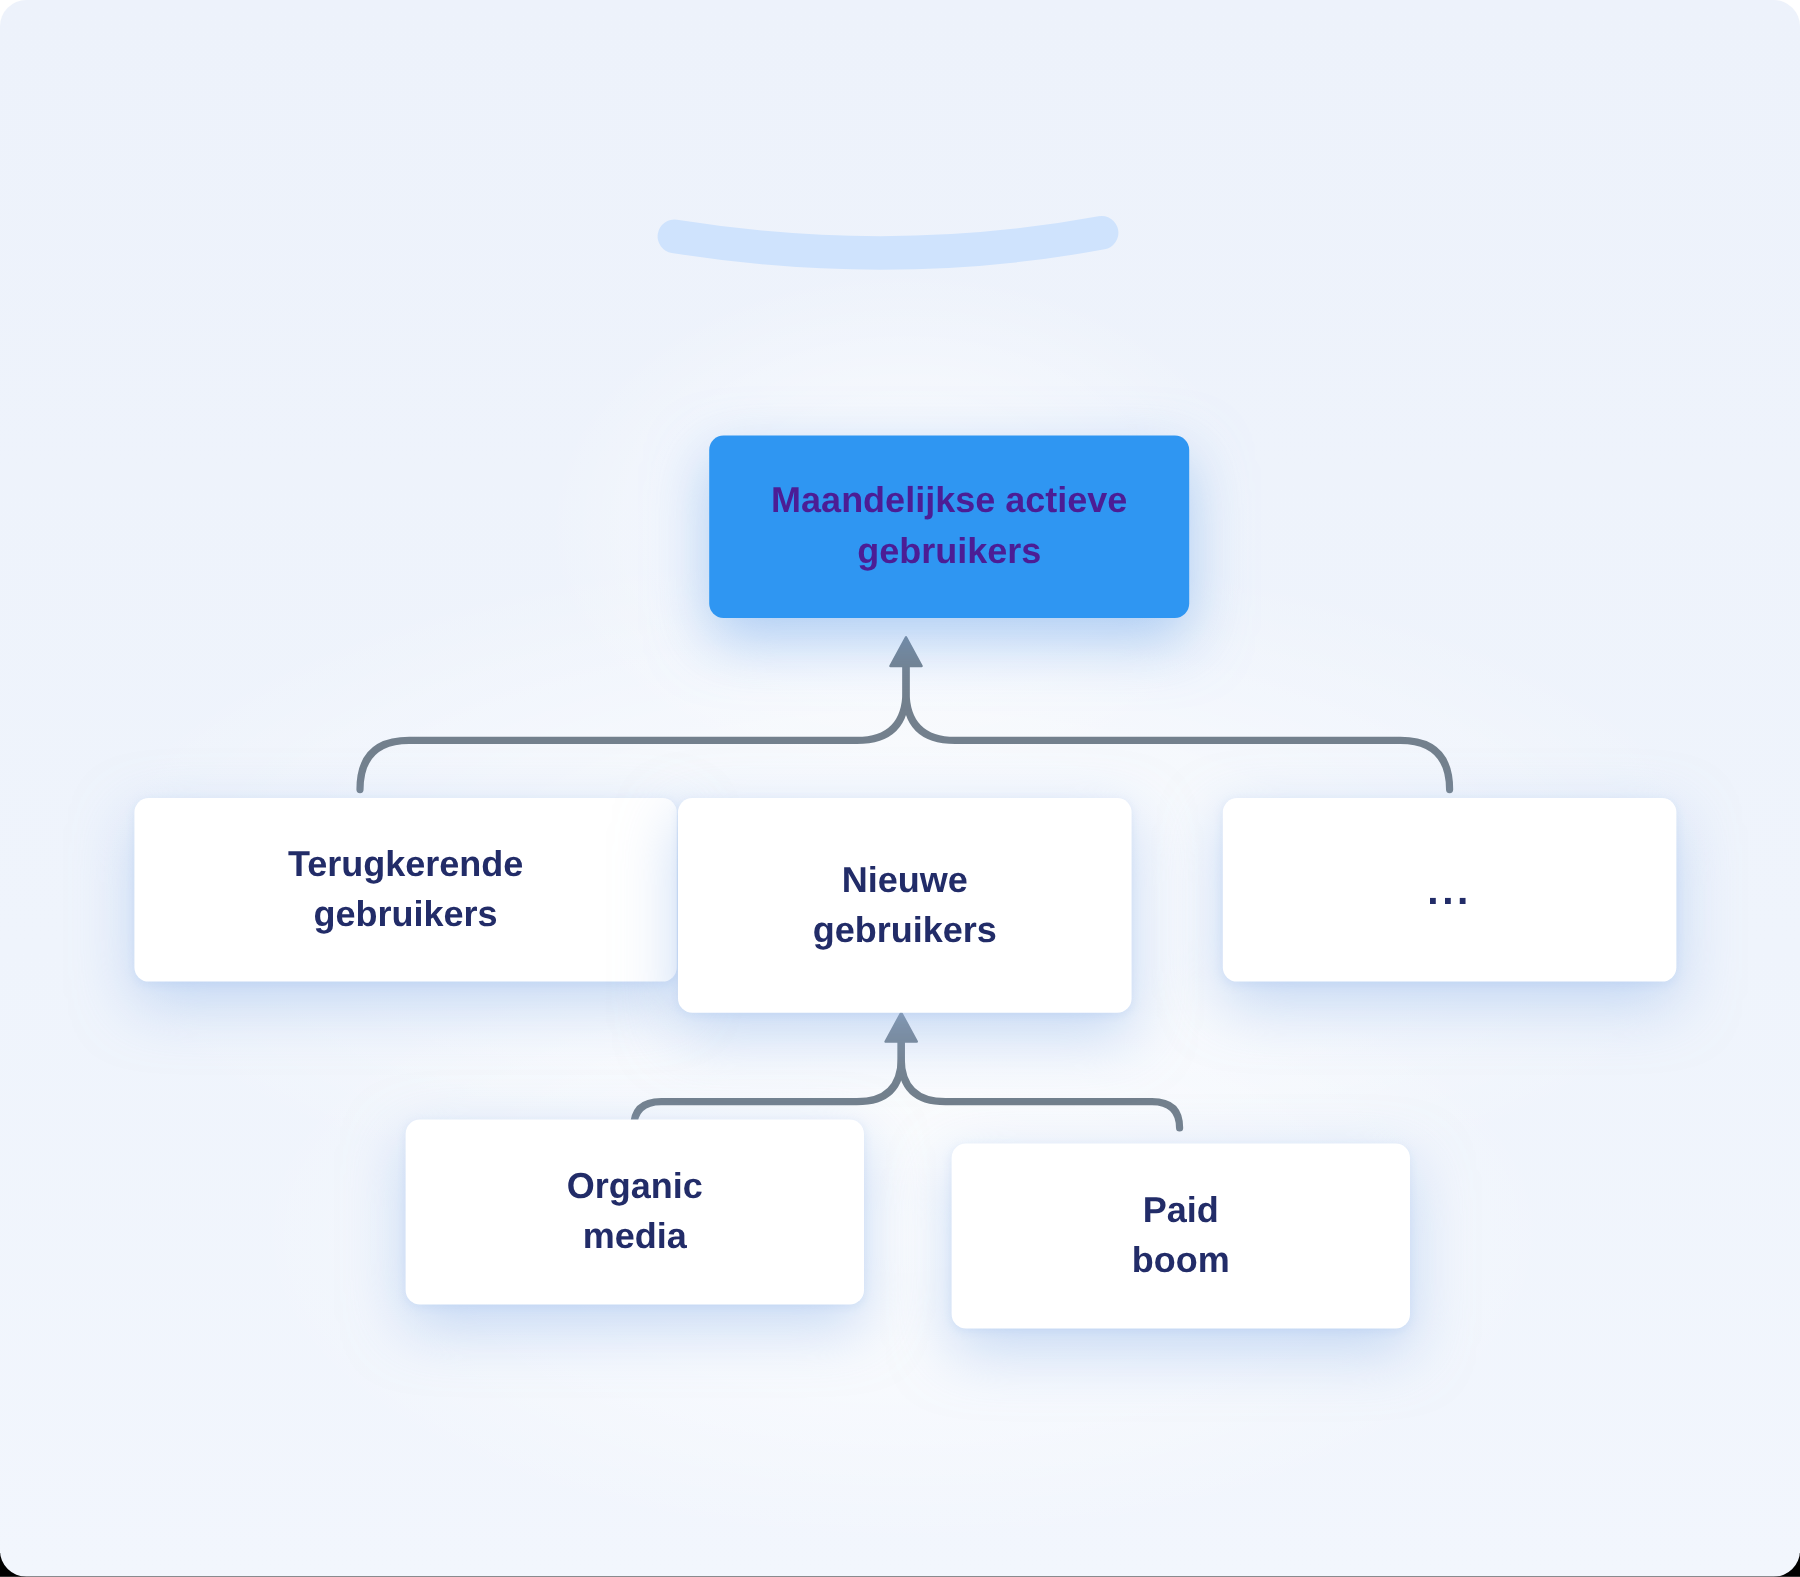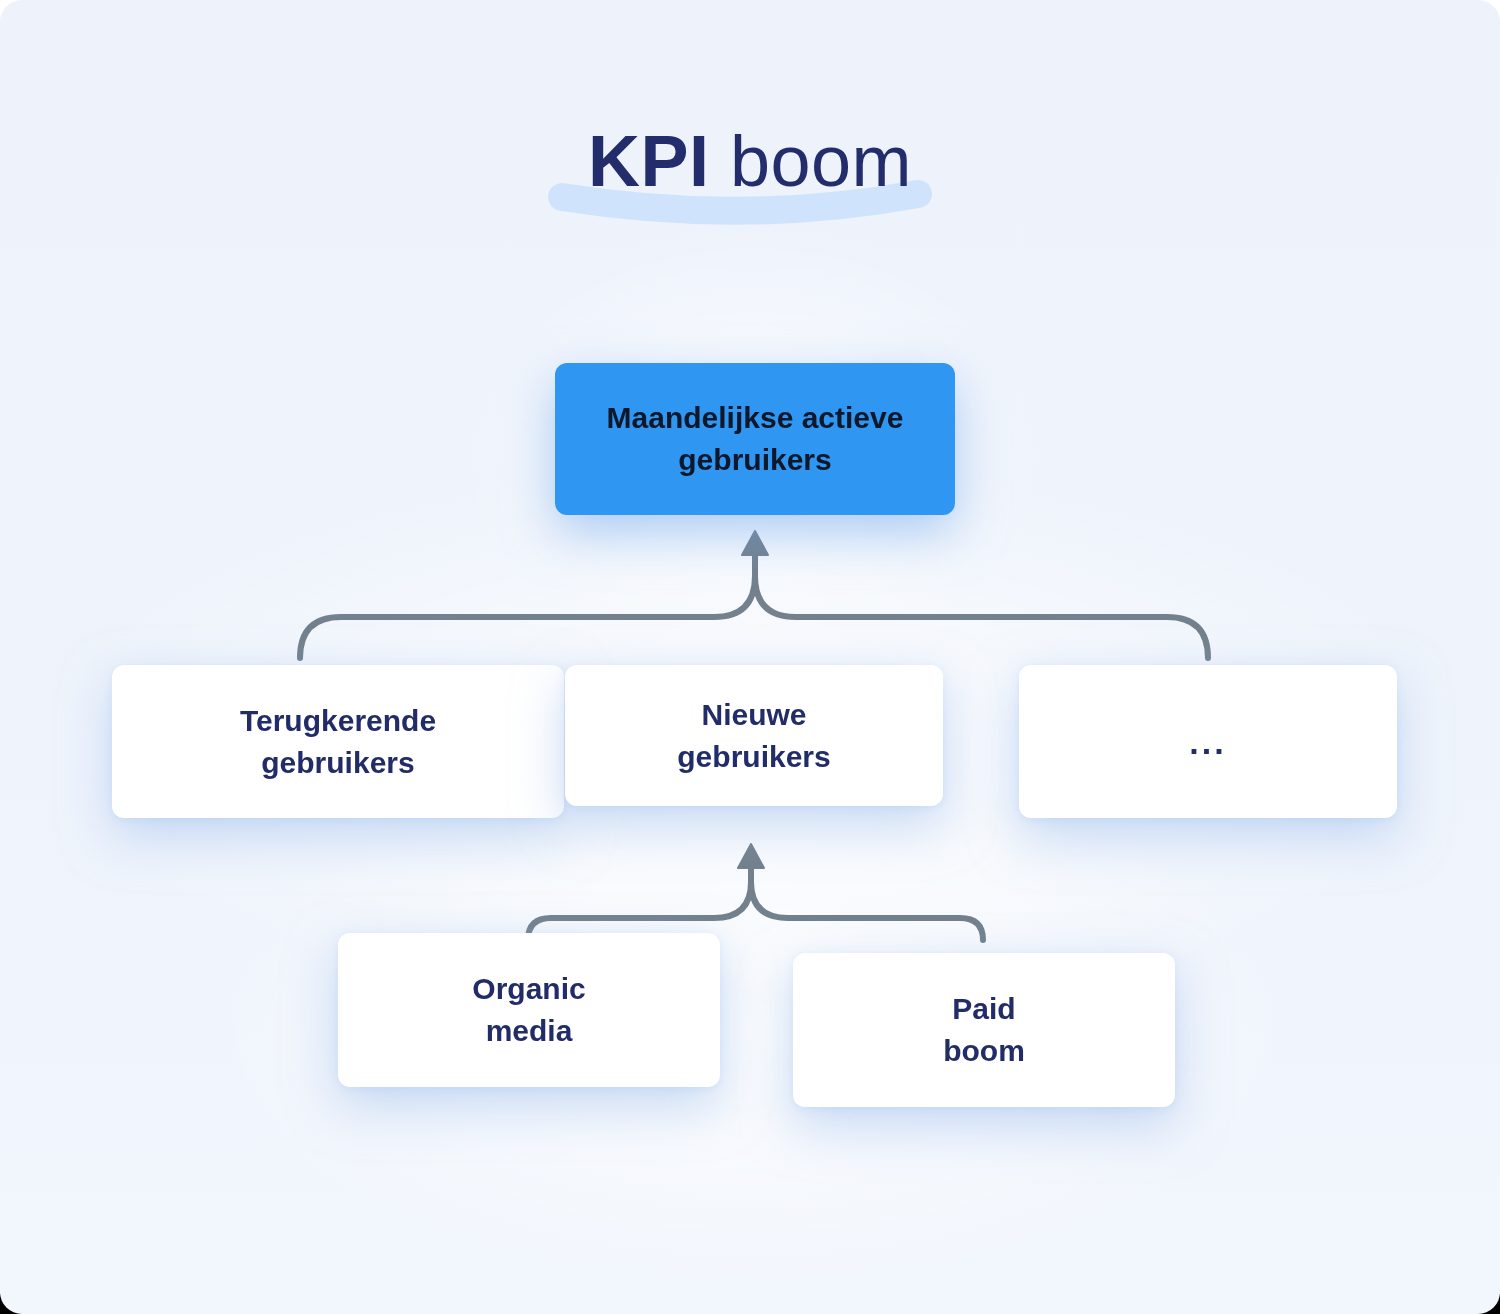--- a/index.html
+++ b/index.html
@@ -65,31 +65,32 @@
     font-weight: 700;
     font-size: 30px;
     line-height: 42px;
     color: #222c68;
     background: #ffffff;
     box-shadow: 0 18px 50px rgba(147, 183, 235, 0.50), 0 2px 8px rgba(160, 190, 235, 0.22);
     z-index: 3;
   }
   .node.root {
     background: #2f96f2;
-    color: #0f172a;
+    color: #4c1d95;
     box-shadow: 0 18px 50px rgba(110, 165, 235, 0.55);
+    margin-left: 36px;
   }
   .node.ellipsis {
     font-size: 34px;
     letter-spacing: 3px;
   }
 
   #node-root      { left: 555px;  top: 363px; width: 400px; height: 152px; }
   #node-returning { left: 112px;  top: 665px; width: 452px; height: 153px; }
-  #node-new       { left: 565px;  top: 665px; width: 378px; height: 141px; }
+  #node-new       { left: 565px;  top: 665px; width: 378px; height: 179px; }
   #node-more      { left: 1019px; top: 665px; width: 378px; height: 153px; }
   #node-organic   { left: 338px;  top: 933px; width: 382px; height: 154px; }
   #node-paid      { left: 793px;  top: 953px; width: 382px; height: 154px; }
 
   
   .connector-svg {
     position: absolute;
     inset: 0;
     width: 1500px;
     height: 1314px;
@@ -110,23 +111,20 @@
   }
 </style>
 </head>
 <body>
 
 <div class="card">
 
   <svg class="swoosh-svg" viewBox="0 0 1500 320">
     <path d="M 562 197 Q 745 226 918 194" fill="none" stroke="#cfe3fd" stroke-width="28" stroke-linecap="round"></path>
   </svg>
-  <div class="title-wrap">
-    <span class="t-bold">KPI</span><span class="t-light"> boom</span>
-  </div>
 
   <svg class="connector-svg" viewBox="0 0 1500 1314">
 
     <g>
       <path class="line" d="M 300 658 Q 300 617 341 617 L 714 617 Q 755 617 755 576 L 755 552"></path>
       <path class="line" d="M 1208 658 Q 1208 617 1167 617 L 796 617 Q 755 617 755 576 L 755 552"></path>
       <polygon class="arrowhead" points="755,531 742,555 768,555"></polygon>
     </g>
 
     <g>

